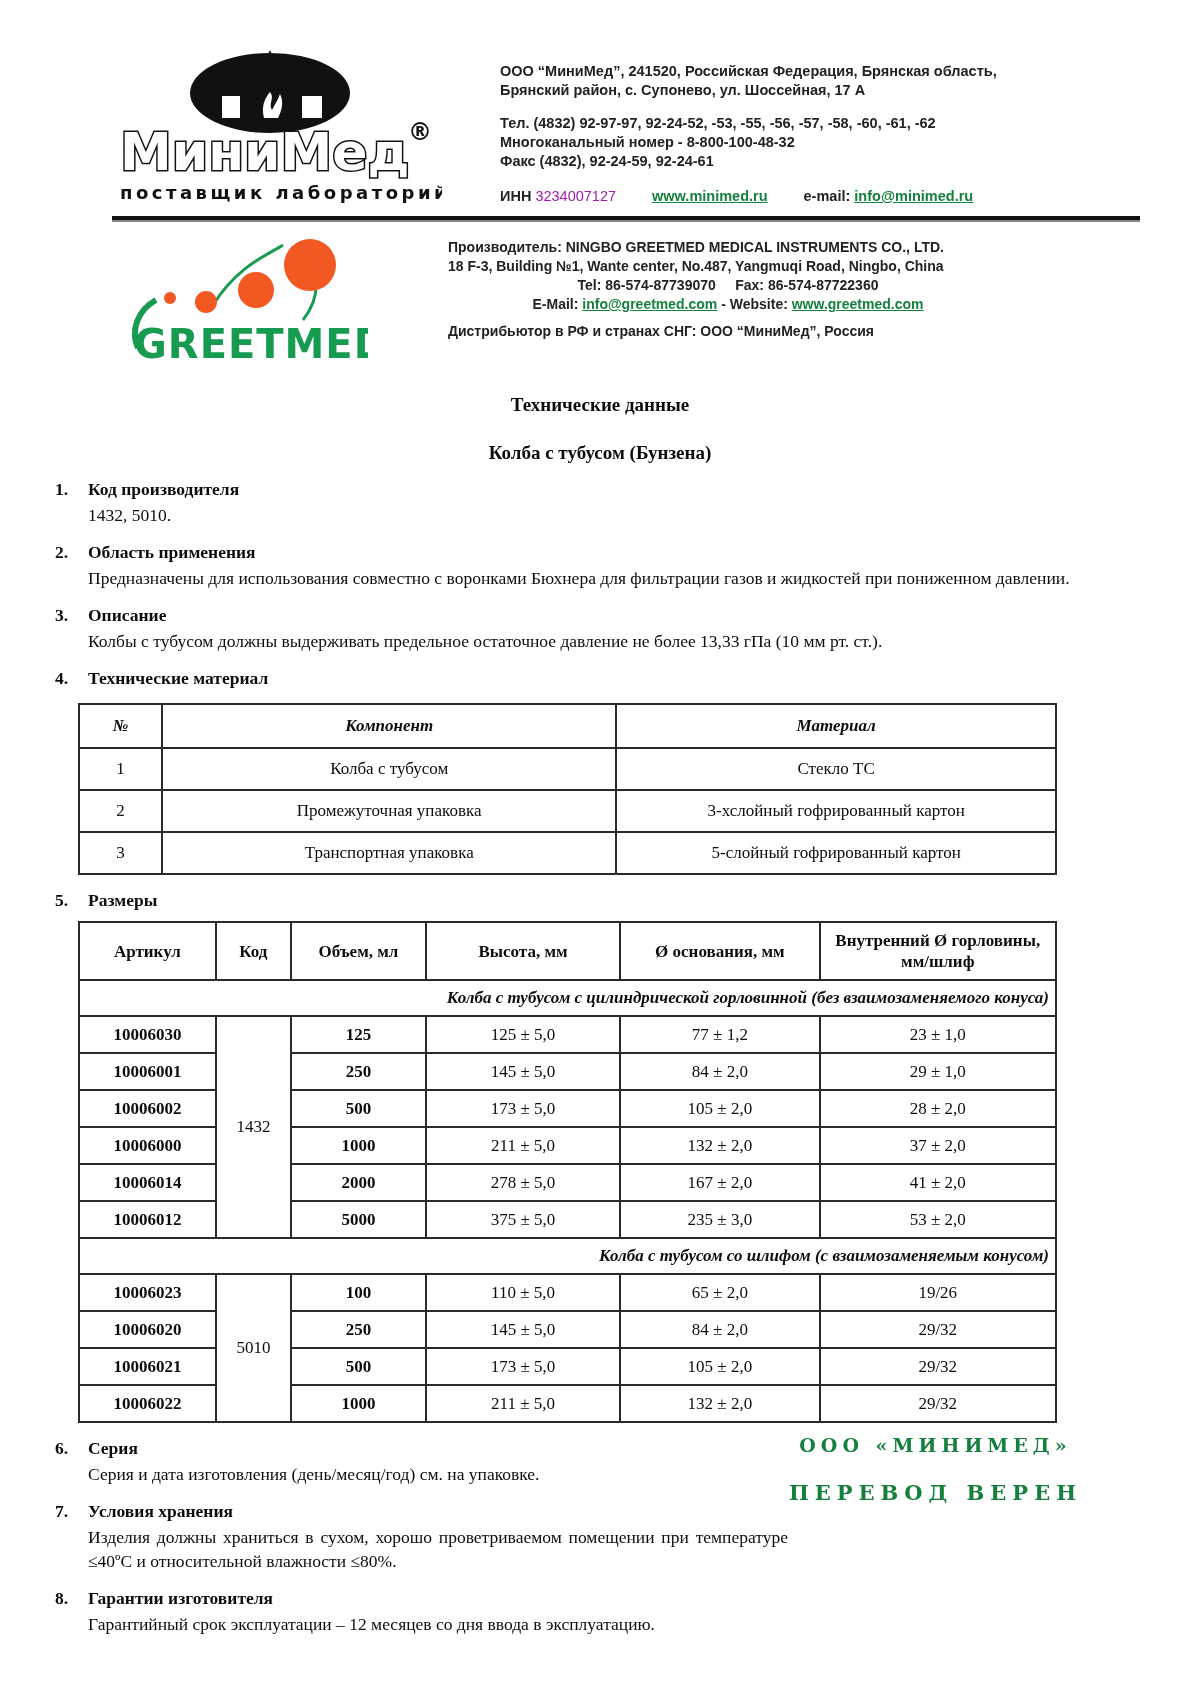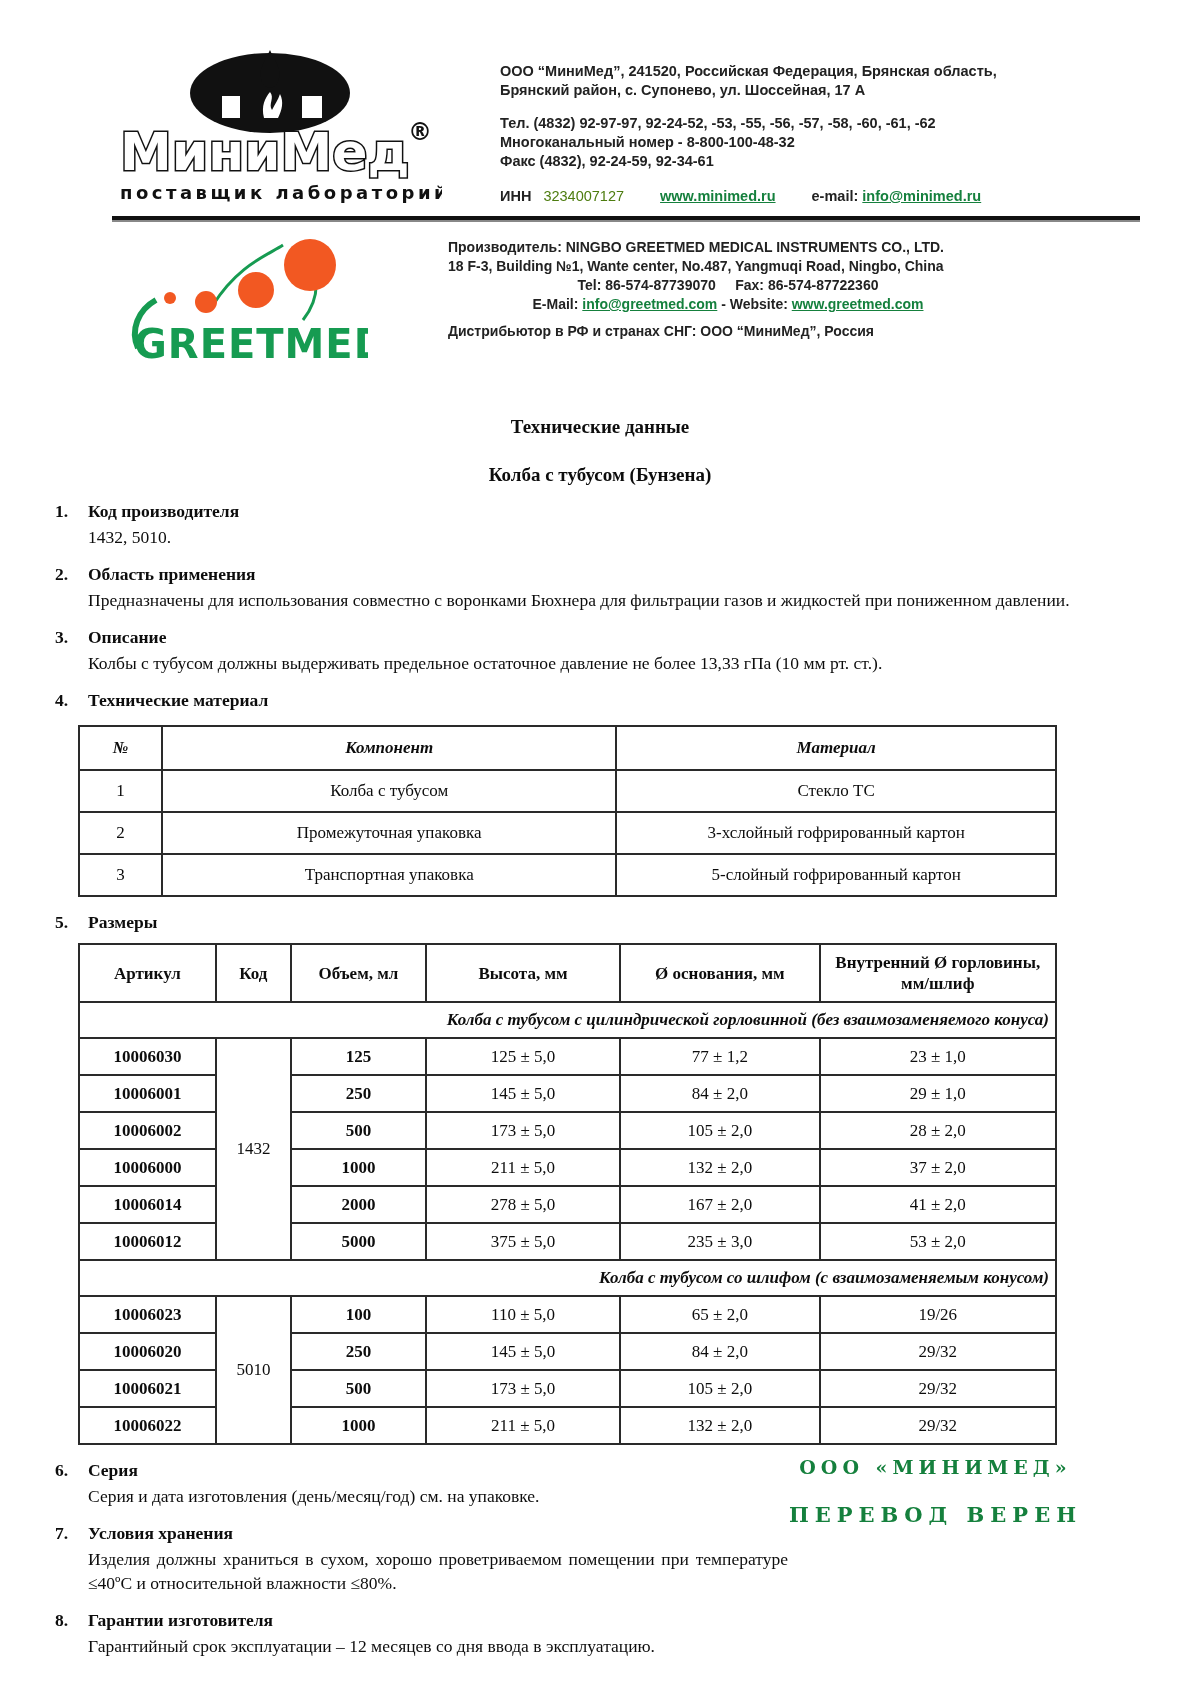--- a/index.html
+++ b/index.html
@@ -16,37 +16,37 @@
   .hdr-top{display:flex;padding:48px 60px 0 112px;}
   .logo-block{width:330px;flex:0 0 330px;}
   .contact-block{
     margin-left:58px;padding-top:14px;
     font-family:"Liberation Sans", sans-serif;
     font-weight:bold;font-size:14.5px;line-height:19px;color:#222;
   }
   .contact-block .gap{height:14px;}
   a.blue{color:#15803d;text-decoration:underline;cursor:pointer;}
   .inn-row{display:flex;gap:36px;margin-top:2px;}
-  .inn-row .inn-num{font-weight:normal;color:#4d7c0f;margin-left:8px;}
+  .inn-row .inn-num{font-weight:normal;color:#a21caf;}
   .divider{
     margin:6px 60px 0 112px;
     height:4px;background:#111;
     border-bottom:2px solid #888;
   }
   .hdr-bottom{display:flex;padding:8px 60px 0 118px;}
   .greetmed-block{width:250px;flex:0 0 250px;}
   .manu-block{
     margin-left:80px;padding-top:8px;width:560px;
     font-family:"Liberation Sans", sans-serif;
     font-weight:bold;font-size:14px;line-height:19px;color:#222;
   }
   .manu-center{text-align:center;}
   .manu-dist{margin-top:8px;}
   
-  .doc-title{ text-align:center;font-weight:bold;font-size:19px;margin-top:42px;}
+  .doc-title{ text-align:center;font-weight:bold;font-size:19px;margin-top:20px;}
   .doc-subtitle{text-align:center;font-weight:bold;font-size:19px;margin-top:26px;}
   
   .content{padding:0 60px 0 55px;}
   .sec{margin-top:15px;}
   .sec-head{display:flex;font-weight:bold;font-size:17.5px;}
   .sec-num{width:33px;flex:0 0 33px;}
   .sec-body{margin-left:33px;font-size:17.5px;line-height:24px;margin-top:3px;}
   .justify{text-align:justify;}
   
   table{border-collapse:collapse;margin-left:23px;width:979px;font-size:17px;}
@@ -95,21 +95,21 @@
         <text x="296" y="92" font-family="DejaVu Sans, sans-serif" font-weight="bold" font-size="24" fill="#111">®</text>
         <text x="8" y="151" font-family="DejaVu Sans, sans-serif" font-weight="bold" font-size="18" letter-spacing="3.5" fill="#111">поставщик  лабораторий</text>
       </svg>
     </div>
     <div class="contact-block">
       <div>ООО “МиниМед”, 241520, Российская Федерация, Брянская область,</div>
       <div>Брянский район,  с. Супонево, ул. Шоссейная, 17 А</div>
       <div class="gap"></div>
       <div>Тел. (4832) 92-97-97, 92-24-52, -53, -55, -56, -57, -58, -60, -61, -62</div>
       <div>Многоканальный номер - 8-800-100-48-32</div>
-      <div>Факс (4832), 92-24-59, 92-34-61</div>
+      <div>Факс (4832), 92-24-59, 92-24-61</div>
       <div class="gap"></div>
       <div class="inn-row">
         <span>
           <span>ИНН</span>
           <span class="inn-num">3234007127</span>
         </span>
         <a class="blue">www.minimed.ru</a>
         <span>
           <span>e-mail:</span>
           <a class="blue">info@minimed.ru</a>

